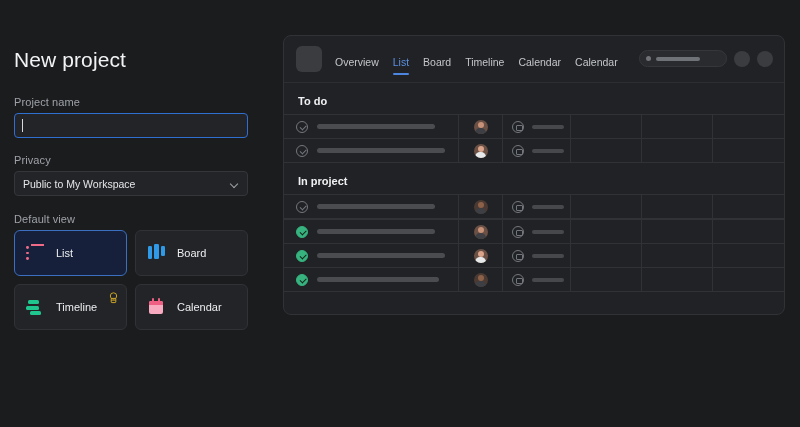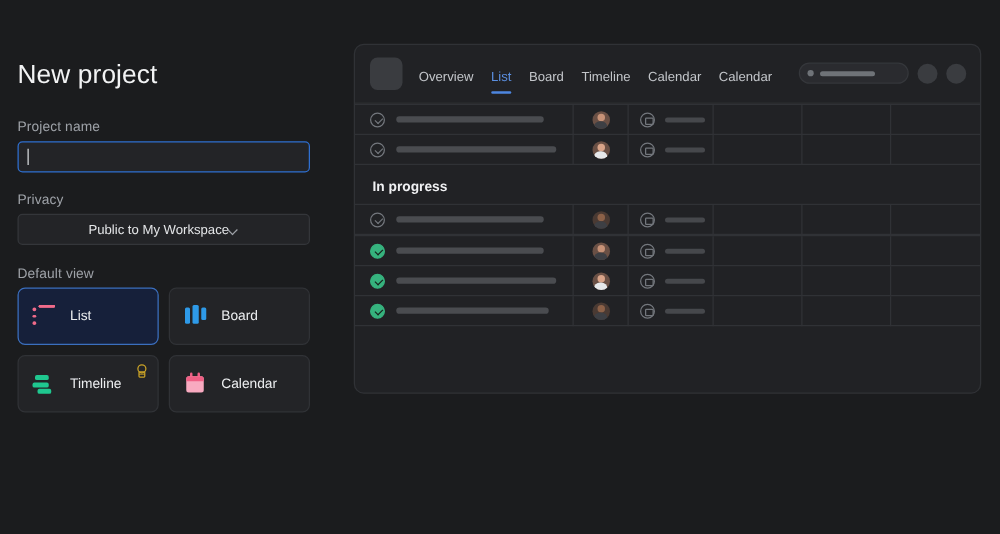--- a/index.html
+++ b/index.html
@@ -34,21 +34,21 @@
     margin-bottom: 16px;
   }
   .caret {
     width: 1px; height: 13px; background: #d8dadd;
   }
   .select-input {
     width: 234px; height: 25px;
     background: #232427;
     border: 1px solid #34363a;
     border-radius: 4px;
-    display: flex; align-items: center; justify-content: center;
+    display: flex; align-items: center; justify-content: space-between;
     padding: 0 8px;
     margin-bottom: 17px;
     font-size: 10.5px; color: #e4e6e8;
   }
   .chev { width: 8px; height: 8px; position: relative; }
   .chev:after {
     content: ""; position: absolute; left: 0; top: 1px;
     width: 5px; height: 5px;
     border-right: 1.2px solid #9ea2a8;
     border-bottom: 1.2px solid #9ea2a8;
@@ -332,20 +332,21 @@
           <span class="search-dot"></span>
           <span class="search-bar"></span>
         </div>
         <div class="round-btn"></div>
         <div class="round-btn"></div>
       </div>
     </div>
 
     <div class="board-body">
 
+      <div class="group-title">To do</div>
       <div class="rows">
         <div class="row">
           <div class="cell name">
             <span class="check"></span>
             <span class="title-bar" style="width:118px"></span>
           </div>
           <div class="cell owner">
             <span class="avatar">
                 <span class="head"></span>
                 <span class="body"></span>
@@ -373,21 +374,21 @@
           <div class="cell date">
             <span class="date-ic"></span>
             <span class="date-bar"></span>
           </div>
           <div class="cell blank"></div>
           <div class="cell blank"></div>
           <div class="cell blank last"></div>
         </div>
       </div>
 
-      <div class="group-title">In progress</div>
+      <div class="group-title">In project</div>
       <div class="rows">
         <div class="row">
           <div class="cell name">
             <span class="check"></span>
             <span class="title-bar" style="width:118px"></span>
           </div>
           <div class="cell owner">
             <span class="avatar d">
                 <span class="head"></span>
                 <span class="body"></span>

